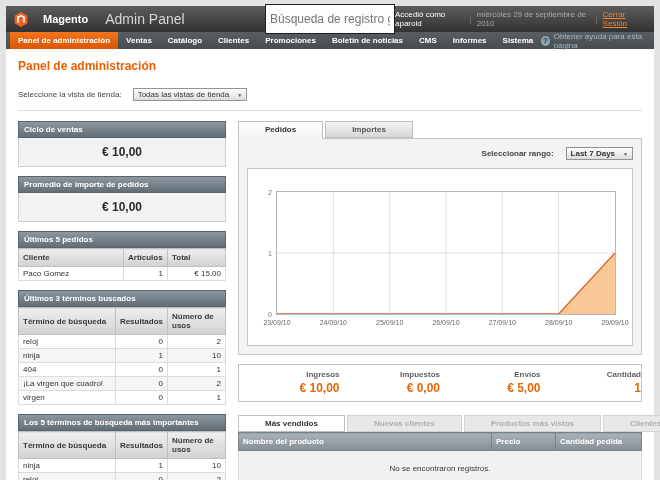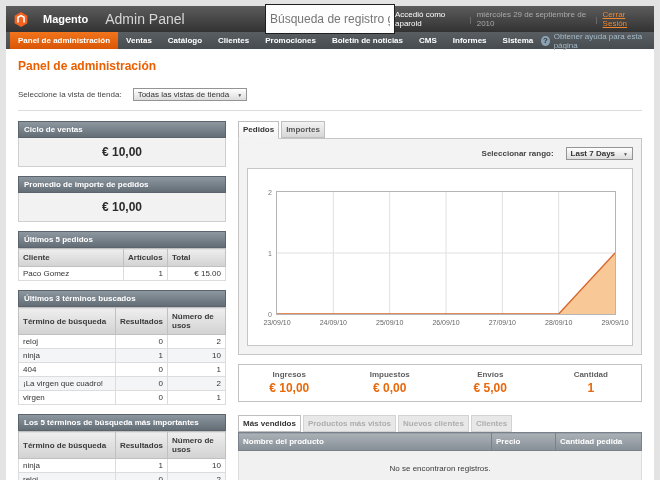--- a/index.html
+++ b/index.html
@@ -51,40 +51,40 @@
   .grid td.num { text-align: right; }
   .col-left .grid th:nth-child(2) { width: 44px; }
   .col-left .grid th:nth-child(3) { width: 58px; }
   .grid.dark th { background: linear-gradient(#aab1b7, #878f96); border-color: #79828a; color: #fff; }
   .grid.products th:nth-child(2) { width: 64px; }
   .grid.products th:nth-child(3) { width: 86px; }
   .grid td.empty { text-align: center; background: #f1f1f1; padding: 13px 0 25px; color: #3a3a3a; }
 
   
   .tabbar { display: flex; gap: 2px; position: relative; z-index: 2; }
-  .tab { font-size: 8px; font-weight: bold; padding: 3px 4px; border: 1px solid #bfbfbf; background: linear-gradient(#f3f3f3, #d7d7d7); color: #555; cursor: pointer; white-space: nowrap; }
+  .tab { font-size: 8px; font-weight: bold; padding: 3px 26px; border: 1px solid #bfbfbf; background: linear-gradient(#f3f3f3, #d7d7d7); color: #555; cursor: pointer; white-space: nowrap; }
   .tabbar.top .tab.active { background: linear-gradient(#ffffff, #f3f3f3); color: #333; margin-bottom: -1px; border-bottom: 1px solid #f3f3f3; }
   .tabbar.bottom { margin-top: 13px; }
   .tabbar.bottom .tab:not(.active) { background: #e8e8e8; color: #adadad; border-color: #d3d3d3; }
   .tabbar.bottom .tab.active { background: #fff; color: #333; }
 
   
   .chart-panel { border: 1px solid #c6c6c6; background: #f3f3f3; padding: 8px; }
   .range-row { display: flex; justify-content: flex-end; align-items: center; gap: 12px; font-size: 8px; font-weight: bold; color: #444; }
   .chart-box { position: relative; background: #fff; border: 1px solid #c6c6c6; height: 178px; margin-top: 8px; }
   .plot { position: absolute; left: 28px; right: 16px; top: 22px; bottom: 30px; border: 1px solid #b5b5b5; }
   #chart-svg { position: absolute; left: 0; top: 0; width: 100%; height: 100%; display: block; }
   .ylabels { position: absolute; right: 100%; top: 0; bottom: 0; width: 22px; }
   .ylabel { position: absolute; right: 5px; transform: translateY(-50%); font-size: 7px; color: #777; }
   .xlabels { position: absolute; top: 100%; left: 0; right: 0; height: 18px; }
   .xlabel { position: absolute; top: 5px; transform: translateX(-50%); font-size: 7px; color: #666; white-space: nowrap; }
 
   
   .totals { display: flex; border: 1px solid #c2c2c2; background: #fff; margin-top: 9px; padding: 5px 0 6px; }
-  .total-cell { flex: 1; text-align: center; }
+  .total-cell { flex: 1; text-align: right; }
   .total-label { font-size: 8px; font-weight: bold; color: #5f5f5f; }
   .total-value { font-size: 12px; font-weight: bold; color: #e8680a; margin-top: 2px; }
 </style>
 </head>
 <body>
 
 <div class="frame">
 
   <header class="topbar">
     <div class="brand">
@@ -294,22 +294,22 @@
               <div class="total-value">€ 5,00</div>
             </div>
             <div class="total-cell">
               <div class="total-label">Cantidad</div>
               <div class="total-value">1</div>
             </div>
           </section>
 
         <div class="tabbar bottom" id="bottom-tabs">
             <div class="tab active">Más vendidos</div>
+            <div class="tab">Nuevos clientes</div>
             <div class="tab">Productos más vistos</div>
-            <div class="tab">Nuevos clientes</div>
             <div class="tab">Clientes</div>
           </div>
         <table class="grid dark products">
             <thead>
               <tr>
                 <th>Nombre del producto</th>
                 <th>Precio</th>
                 <th>Cantidad pedida</th>
               </tr>
             </thead>

